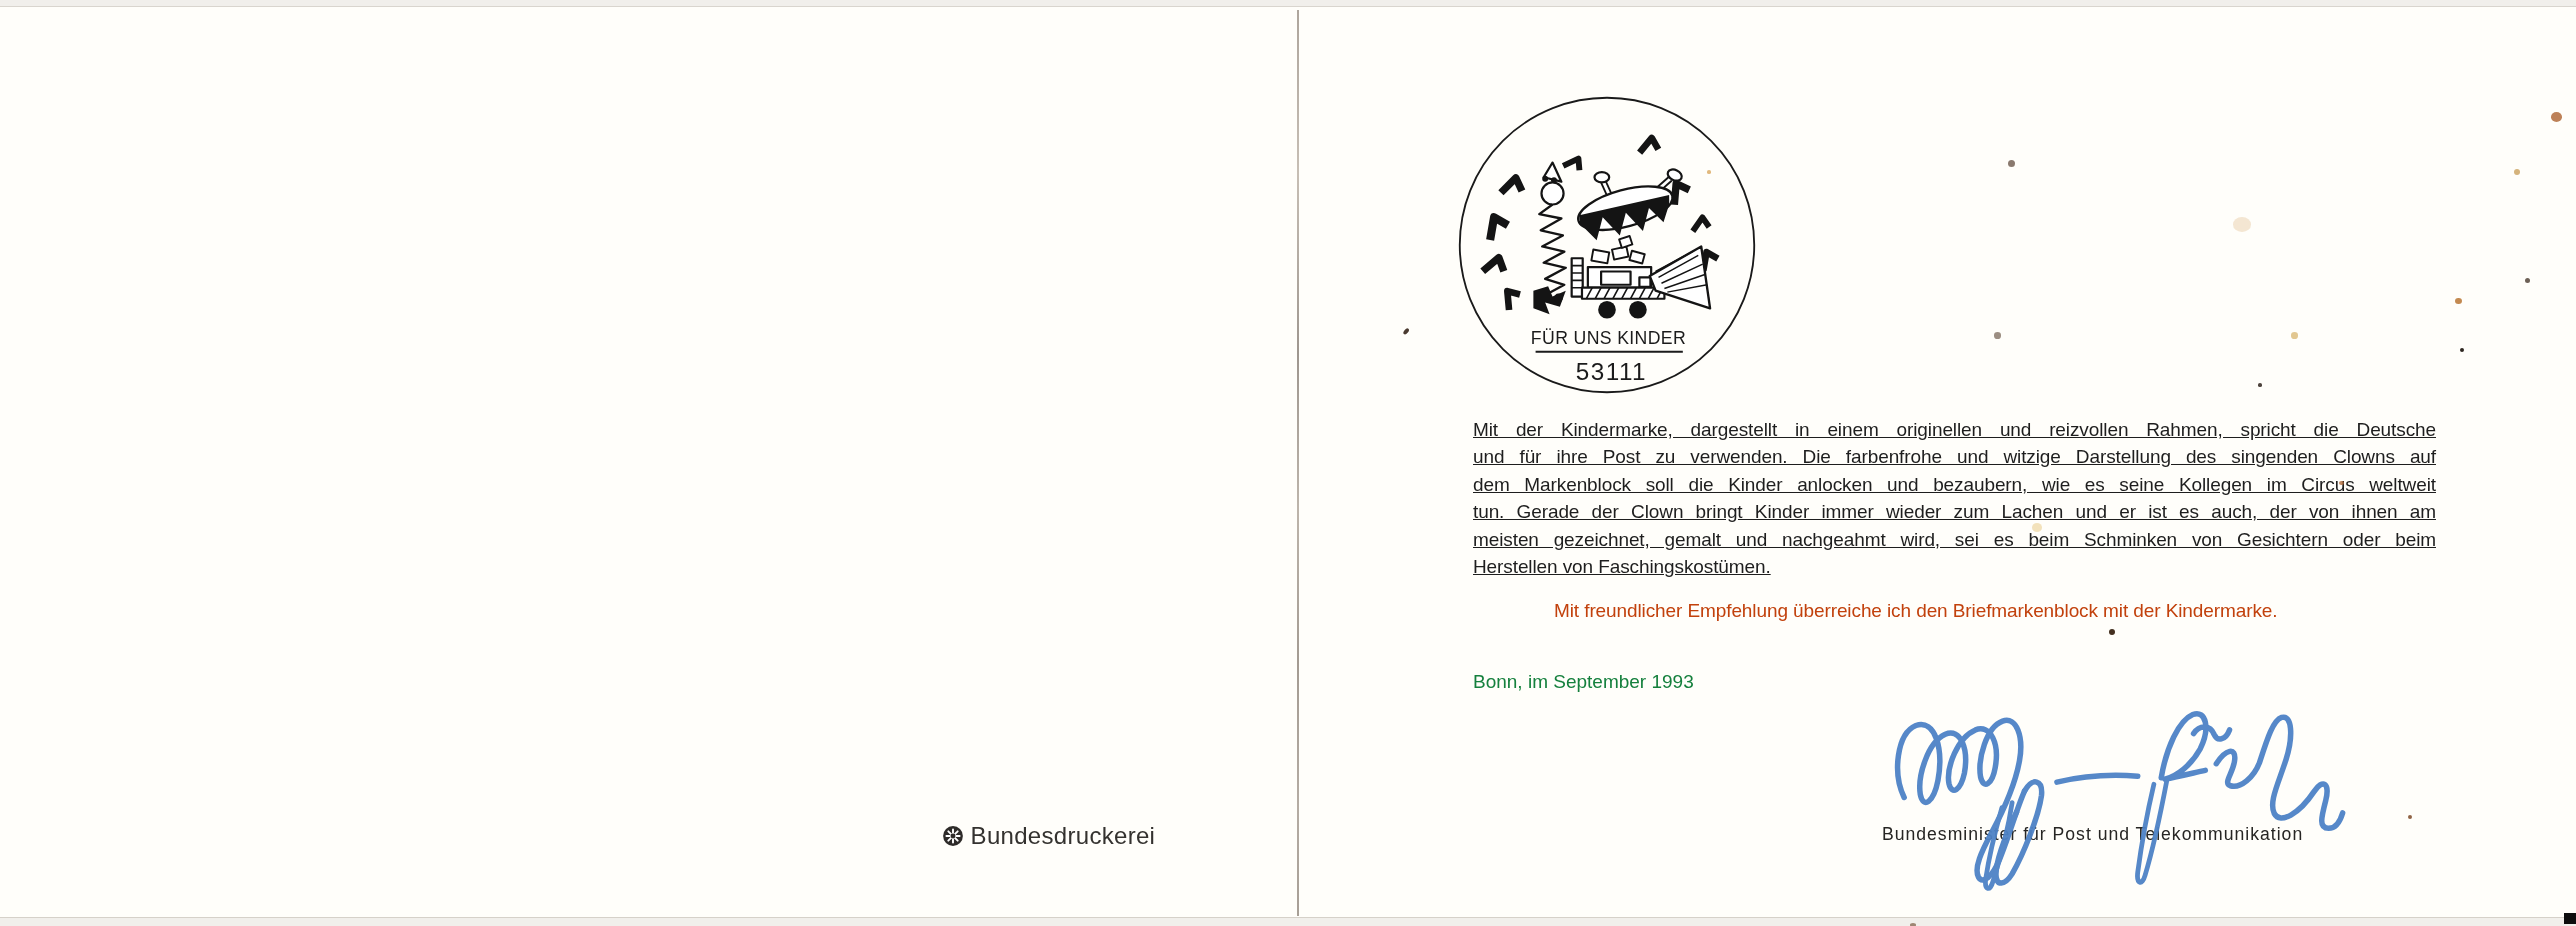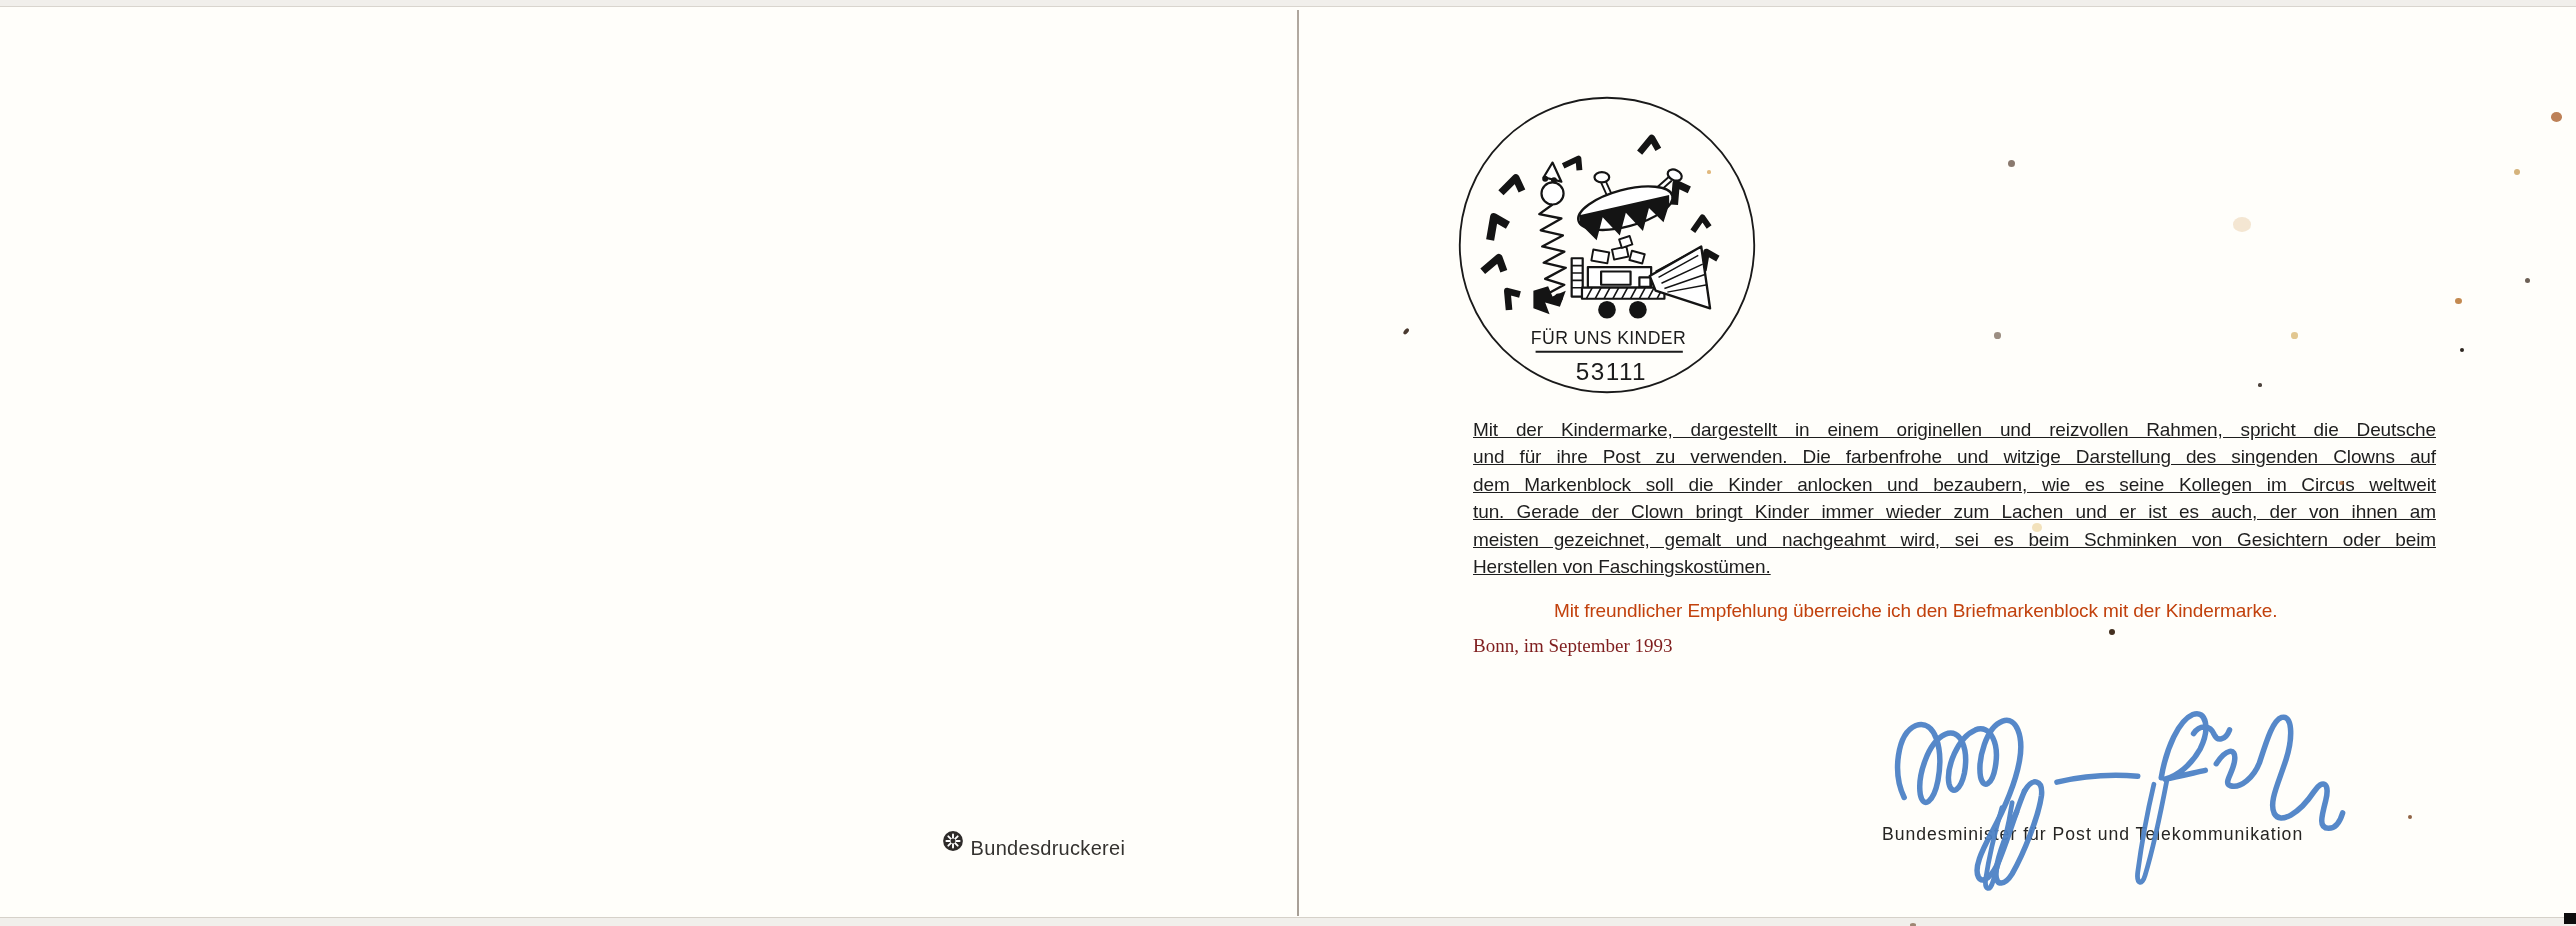--- a/index.html
+++ b/index.html
@@ -6,32 +6,32 @@
   .scan{position:relative;width:2576px;height:926px;background:#f1efeb;overflow:hidden;
         font-family:"Liberation Sans","DejaVu Sans",sans-serif;}
   .card{position:absolute;left:0;top:5.9px;width:2576px;height:910px;background:#fffefa;
         border-top:1.5px solid #d9d5ce;border-bottom:1.5px solid #d6d1c9;}
   .fold{position:absolute;left:1297px;top:2.9px;width:2.2px;height:906px;
         background:linear-gradient(180deg,#93887d 0%,#b4a99d 18%,#7e746b 38%,#a79c90 55%,#857a6f 72%,#9c9186 88%,#8a7f74 100%);
         opacity:.75;}
   
   .printer-credit{position:absolute;left:942px;top:815px;display:flex;align-items:center;gap:6.6px;}
   .bd-logo{width:22px;height:22px;display:block;}
-  .printer-label{font-size:20px;color:#34322f;letter-spacing:0.3px;white-space:nowrap;margin-top:15px;}
+  .printer-label{font-size:24px;color:#34322f;letter-spacing:0.3px;white-space:nowrap;}
   
   .postmark{position:absolute;left:1434px;top:65px;width:346px;height:346px;}
   .postmark text{fill:#1b1b1b;}
   
   .letter-body{position:absolute;left:1473px;top:409px;width:963px;color:#1e1e1e;
                font-size:19px;line-height:27.5px;letter-spacing:-0.1px;}
   .jline{text-align:justify;text-align-last:justify;white-space:normal;text-decoration:underline;}
   .jline.last{text-align-last:left;}
   .closing-line{position:absolute;left:1526px;top:593px;font-size:19px;color:#c2410c;
                 letter-spacing:-0.1px;white-space:nowrap;margin-left:28px;}
-  .dateline{position:absolute;left:1473px;top:628px;font-size:19px;color:#7f1d1d;white-space:nowrap;font-family:Liberation Serif, serif;}
+  .dateline{position:absolute;left:1473px;top:664px;font-size:19px;color:#15803d;white-space:nowrap;}
   .sig-title{position:absolute;left:1882px;top:817px;font-size:17.6px;color:#262523;
              letter-spacing:1px;white-space:nowrap;z-index:2;}
   .signature{position:absolute;left:1882px;top:684px;width:485px;height:213px;z-index:3;}
   
   .speck{position:absolute;border-radius:50%;display:block;}
   .corner-mark{position:absolute;left:2564px;top:906px;width:12.5px;height:11px;background:#0d0d0d;}
   .bottom-smudge{position:absolute;left:1910px;top:916px;width:5.9px;height:3.7px;background:#7a5a40;opacity:.7;border-radius:50%;}
 </style>
 </head>
 <body>

